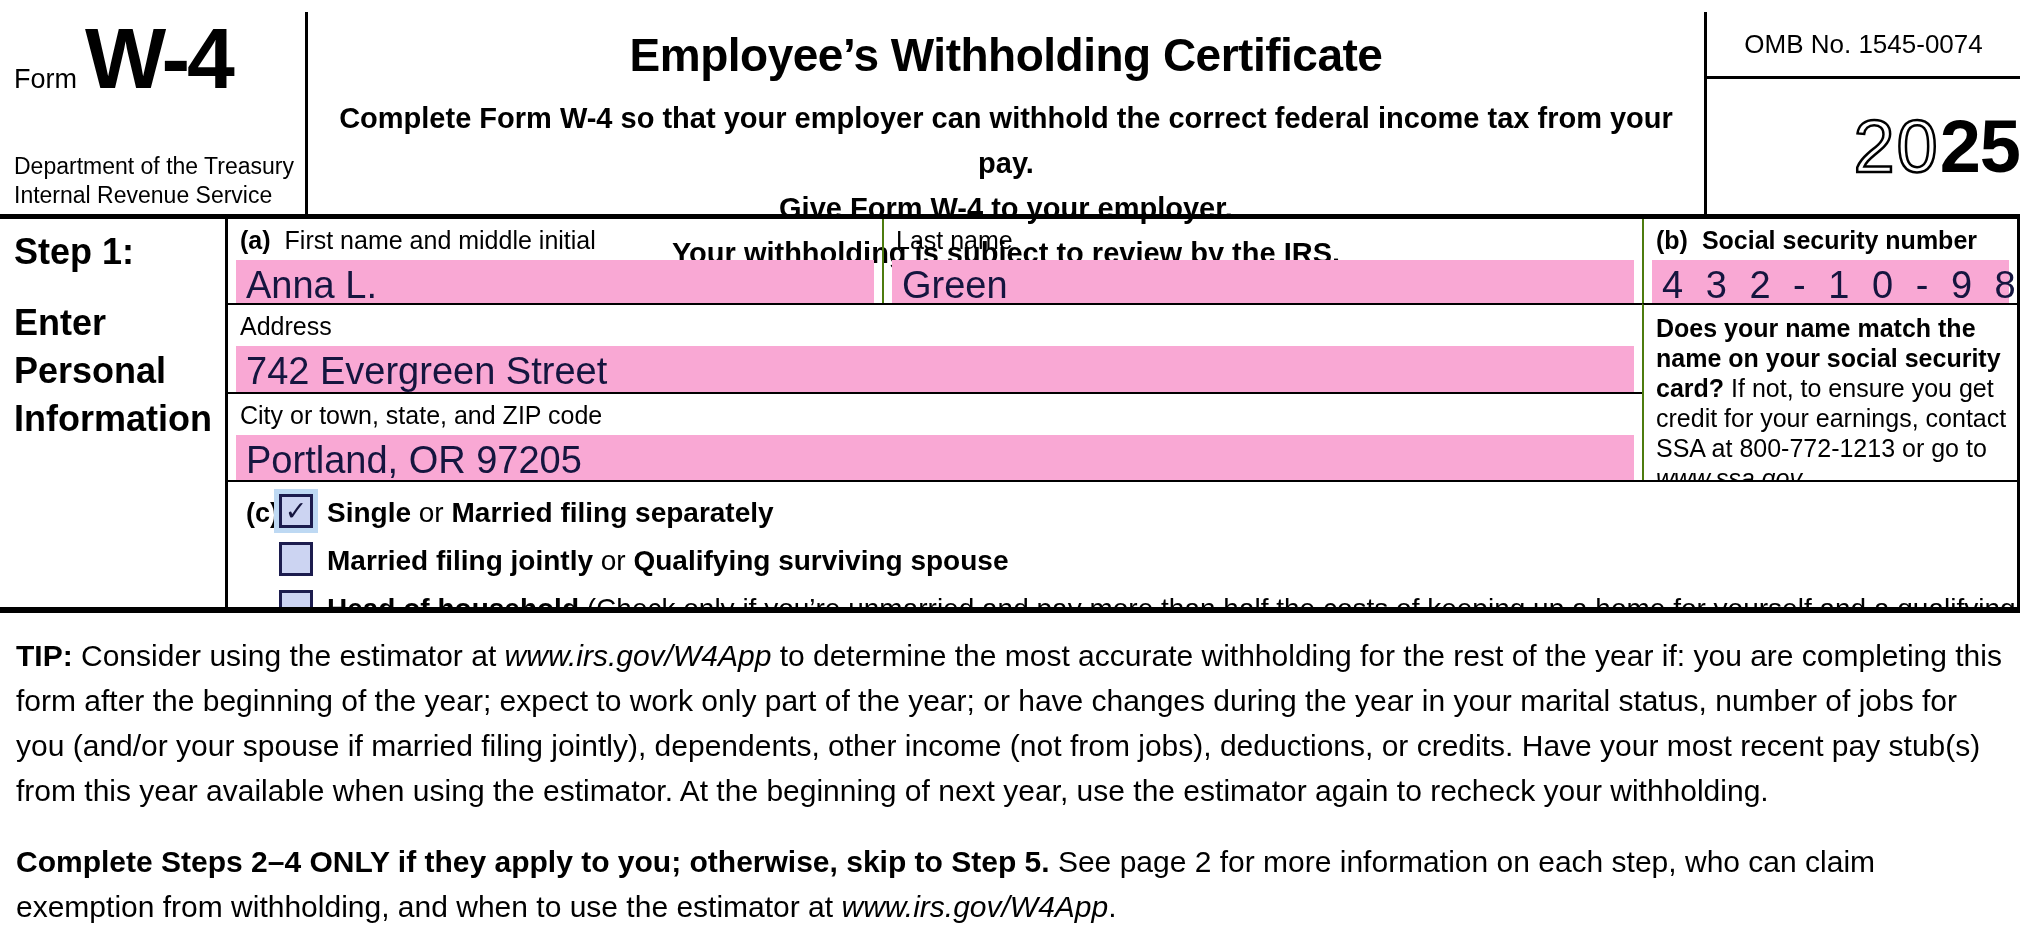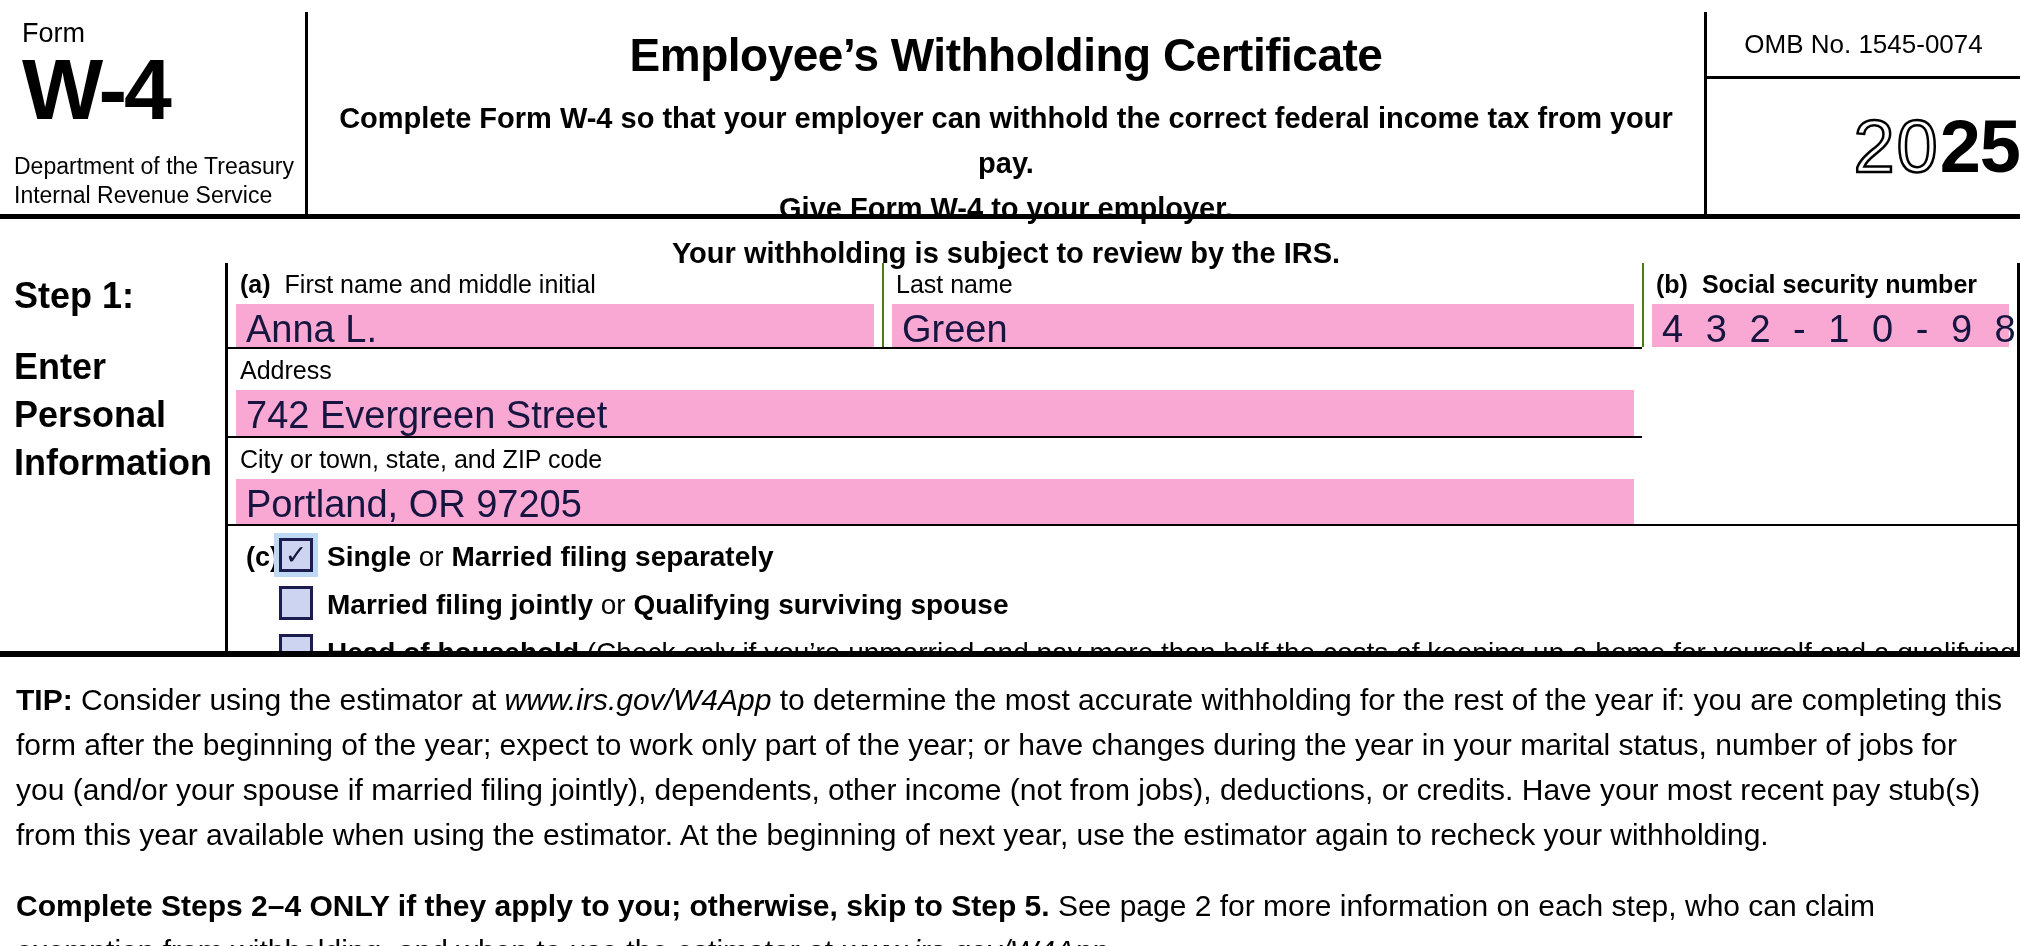--- a/index.html
+++ b/index.html
@@ -12,41 +12,41 @@
   }
   .page { width: 2020px; height: 946px; padding-top: 12px; }
 
   
   .header { display: flex; height: 207px; border-bottom: 5px solid #000; }
   .header-left {
     width: 308px; border-right: 3px solid #000;
     padding: 6px 10px 4px 14px;
     display: flex; flex-direction: column; justify-content: space-between;
   }
-  .form-id { display: flex; align-items: baseline; flex-direction: column; }
+  .form-id { display: flex; align-items: baseline; }
   .form-word { font-size: 27px; }
   .form-number { font-size: 86px; font-weight: bold; letter-spacing: -3px; margin-left: 8px; line-height: 0.95; }
   .agency { font-size: 23px; line-height: 29px; }
 
   .header-center { flex: 1; text-align: center; padding-top: 16px; }
   .form-title { font-size: 46px; font-weight: bold; letter-spacing: -0.5px; margin-bottom: 14px; }
   .form-sub { font-size: 29px; font-weight: bold; line-height: 45px; }
 
   .header-right { width: 316px; border-left: 3px solid #000; display: flex; flex-direction: column; }
   .omb {
     height: 67px; border-bottom: 3px solid #000;
     display: flex; align-items: center; justify-content: center;
     font-size: 26px;
   }
   .year { flex: 1; display: flex; align-items: center; justify-content: flex-end; font-size: 74px; line-height: 1; }
   .year-outline { color: #fff; -webkit-text-stroke: 2.5px #000; text-shadow: 0 0 1px #000; letter-spacing: 2px; }
   .year-solid { font-weight: 800; letter-spacing: -1px; }
 
   
-  .step1 { display: flex; border-bottom: 6px solid #000; height: 394px; margin-top: 44px; }
+  .step1 { display: flex; border-bottom: 6px solid #000; height: 394px; }
   .step1-label { width: 228px; border-right: 3px solid #000; padding: 12px 8px 0 14px; }
   .step1-title { font-size: 36px; font-weight: bold; margin-bottom: 26px; }
   .step1-sub { font-size: 36px; font-weight: bold; line-height: 48px; }
 
   .step1-main {
     flex: 1; display: grid;
     grid-template-columns: 654px 760px 1fr;
     grid-template-rows: 84px 89px 88px 1fr;
     border-right: 3px solid #000;
   }
@@ -156,20 +156,25 @@
           <span class="label-prefix">(b)</span><span class="label-bold">Social security number</span>
         </div>
         <div class="field-value ssn-value">4 3 2 - 1 0 - 9 8 * *</div>
       </div>
 
       <div class="cell cell-address bt">
         <div class="field-label">Address</div>
         <div class="field-value">742 Evergreen Street</div>
       </div>
 
+      <div class="cell cell-ssa bl bt">
+        <div class="ssa-note">
+          <b>Does your name match the name on your social security card?</b><span> If not, to ensure you get credit for your earnings, contact SSA at 800-772-1213 or go to </span><i>www.ssa.gov</i><span>.</span>
+        </div>
+      </div>
 
       <div class="cell cell-city bt">
         <div class="field-label">City or town, state, and ZIP code</div>
         <div class="field-value">Portland, OR 97205</div>
       </div>
 
       <div class="cell cell-checks bt">
         <span class="c-prefix">(c)</span>
         <div class="options">
 

